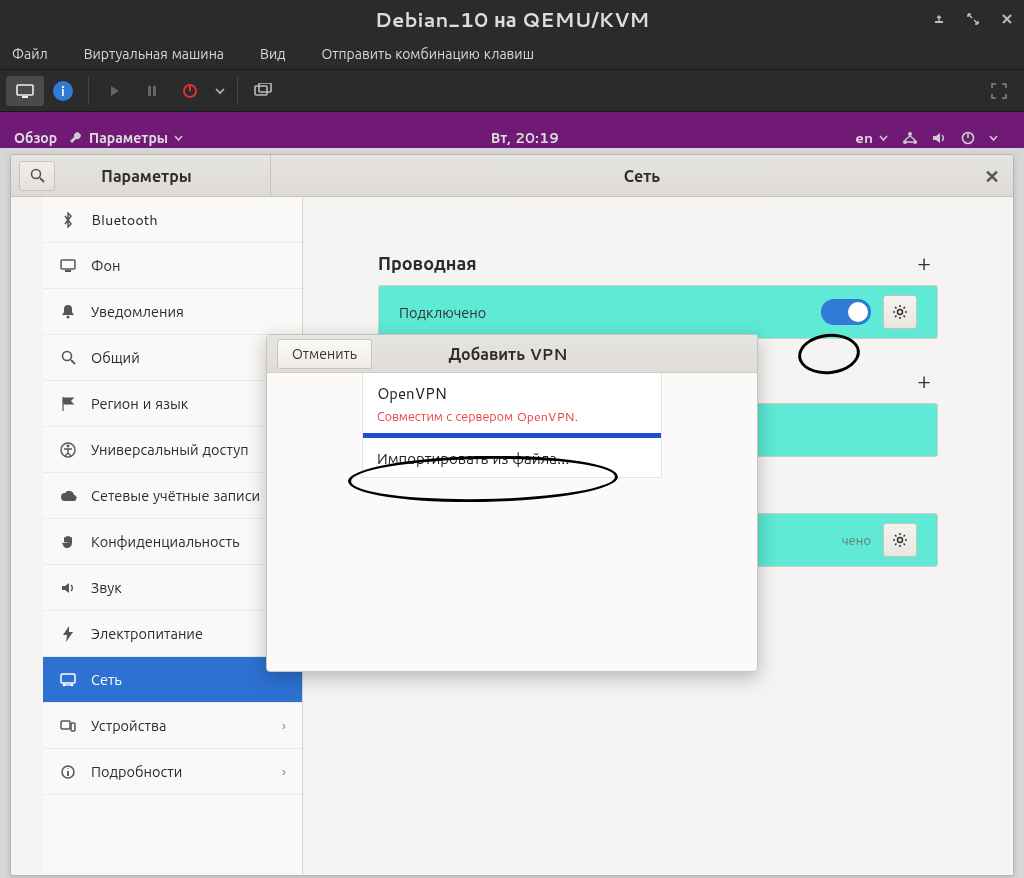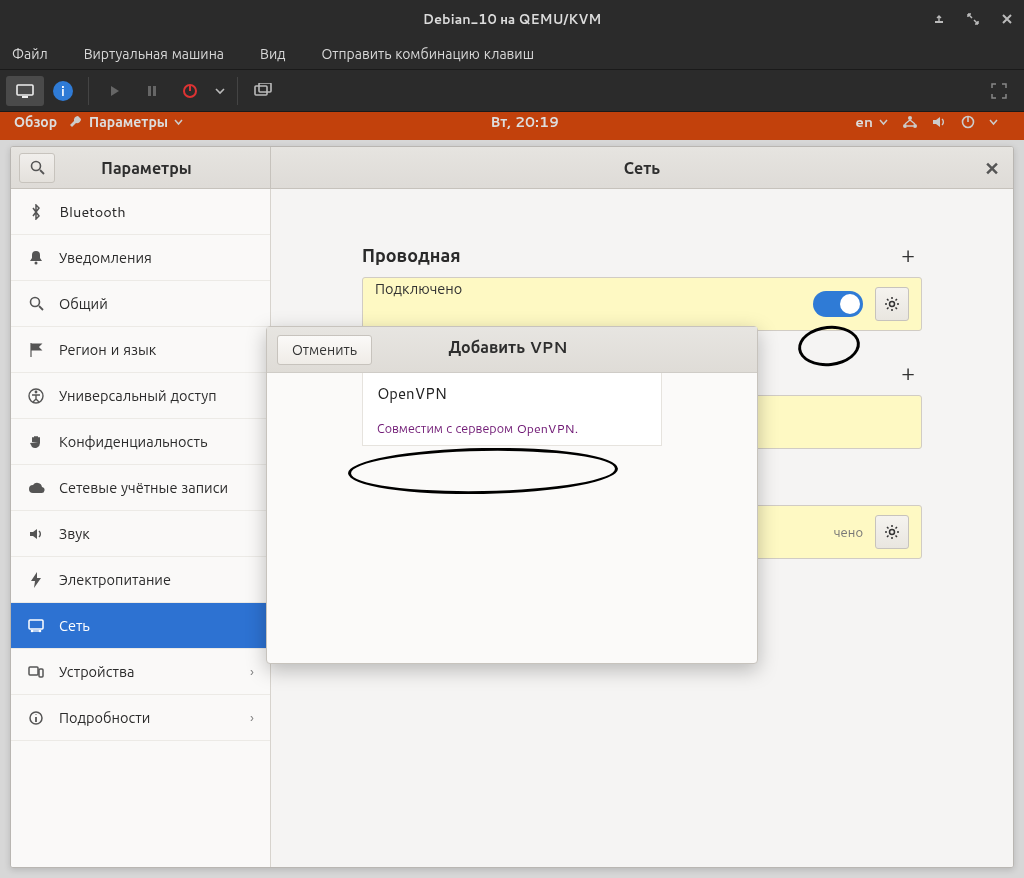--- a/index.html
+++ b/index.html
@@ -1,21 +1,21 @@
 <!DOCTYPE html>
 <html><head>
 <meta charset="utf-8">
 <style>
 * { margin: 0; padding: 0; box-sizing: border-box; font-family: Cantarell, "Segoe UI", Ubuntu, Arial, sans-serif; }
 html, body { width: 1024px; height: 878px; background: #0d0d0d; overflow: hidden; color: #111; }
 
 
 .vm-titlebar {
   height: 38px; background: #2b2b2b; color: #dcdcdc;
-  display: flex; align-items: center; justify-content: center; position: relative; font-size: 13px; font-weight: 600;
+  display: flex; align-items: center; justify-content: center; position: relative; font-size: 20px; font-weight: 600;
 }
 .vm-titlebar .title { }
 .vm-titlebar .win-controls {
   position: absolute; right: 6px; top: 0; height: 38px; display: flex; align-items: center; gap: 12px;
 }
 .vm-titlebar .win-controls span { width: 22px; height: 22px; display: inline-flex; align-items: center; justify-content: center; color: #b9b9b9; cursor: pointer; }
 
 .vm-menubar {
   height: 32px; background: #2b2b2b; color: #d8d8d8; display: flex; align-items: center; padding: 0 12px; gap: 36px; font-size: 14px;
   border-bottom: 1px solid #1a1a1a;
@@ -31,21 +31,21 @@
   width: 38px; height: 30px; display: inline-flex; align-items: center; justify-content: center; color: #bbb; border-radius: 3px; cursor: pointer;
 }
 .vm-toolbar .tbtn.active-screen { background: #4a4a4a; color: #eee; }
 .vm-toolbar .info-icon {
   width: 20px; height: 20px; border-radius: 50%; background: #2f7bd6; color: #fff; display: inline-flex; align-items: center; justify-content: center; font-weight: 700; font-size: 13px;
 }
 .vm-toolbar .right { margin-left: auto; display: flex; align-items: center; }
 
 
 .gnome-panel {
-  height: 28px; background: #c2410c; color: #ddd; display: flex; align-items: flex-start; font-size: 14px; font-weight: 600;
+  height: 36px; background: #701a75; color: #ddd; display: flex; align-items: flex-end; font-size: 14px; font-weight: 600;
 }
 .gnome-panel .left { display: flex; align-items: center; gap: 12px; padding-left: 14px; }
 .gnome-panel .center { position: absolute; left: 8px; right: 0; text-align: center; pointer-events: none; margin-left: 18px; }
 .gnome-panel .right { margin-left: auto; display: flex; align-items: center; gap: 14px; padding-right: 26px; }
 .gnome-panel .panel-item { cursor: pointer; display: inline-flex; align-items: center; gap: 6px; pointer-events: auto; }
 
 
 .stage { position: relative; width: 1024px; height: calc(878px - 38px - 32px - 42px - 28px); background: #d7d7d7; }
 
 
@@ -63,70 +63,70 @@
 .settings-header .sidebar-title {
   flex: 1; text-align: center; font-weight: 700; color: #2e2e2e; padding-right: 40px;
 }
 .settings-header .main-head {
   flex: 1; display: flex; align-items: center; justify-content: center; font-weight: 700; color: #2e2e2e; position: relative;
 }
 .settings-header .close-btn {
   position: absolute; right: 8px; top: 8px; width: 26px; height: 26px; display: inline-flex; align-items: center; justify-content: center; color: #555; cursor: pointer; font-size: 18px;
 }
 
-.settings-body { display: flex; height: calc(100% - 42px); }
+.settings-body { display: flex; height: calc(100% - 42px); margin-left: 32px; }
 .sidebar {
   width: 260px; background: #faf9f8; border-right: 1px solid #d7d3cd; overflow-y: auto;
 }
 .side-item {
   display: flex; align-items: center; gap: 14px; height: 46px; padding: 0 16px; font-size: 14.5px; color: #2b2b2b; cursor: pointer; border-bottom: 1px solid #eceae6;
 }
 .side-item.active { background: #2d72d2; color: #fff; }
 .side-item .ic { width: 18px; height: 18px; display: inline-flex; align-items: center; justify-content: center; color: #555; }
 .side-item.active .ic { color: #fff; }
 .side-item .chev { margin-left: auto; color: #888; }
 
 .main { flex: 1; background: #f5f4f3; padding: 22px 20px 20px 20px; position: relative; }
 
 .section { margin: 0 auto; max-width: 560px; }
 .section-row { display: flex; align-items: center; justify-content: space-between; margin-bottom: 8px; }
 .section-title { font-weight: 700; font-size: 18px; color: #2a2a2a; }
 .plus-btn { width: 28px; height: 28px; display: inline-flex; align-items: center; justify-content: center; font-size: 20px; color: #333; cursor: pointer; }
 
 .card {
-  border: 1px solid #d1ccc4; border-radius: 3px; background: #fef9c3; display: flex; height: 54px; padding: 0 12px;
+  border: 1px solid #d1ccc4; border-radius: 3px; background: #5eead4; display: flex; align-items: center; height: 54px; padding: 0 20px;
 }
 .card .label { font-size: 14.5px; color: #333; }
 
 .toggle { margin-left: auto; display: flex; align-items: center; gap: 12px; }
 .switch { width: 50px; height: 26px; background: #2f7bd6; border-radius: 13px; position: relative; cursor: pointer; }
 .switch::after { content: ""; position: absolute; right: 3px; top: 3px; width: 20px; height: 20px; background: #fff; border-radius: 50%; }
 
 .gear-btn {
   width: 34px; height: 34px; background: linear-gradient(#f5f3ef,#e9e6e0); border: 1px solid #c7c3bd; border-radius: 3px; display: inline-flex; align-items: center; justify-content: center; cursor: pointer; color: #333;
 }
 
 
 .dialog {
   position: absolute; left: 50%; transform: translateX(-50%); top: 186px; width: 492px; height: 338px; background: #fbfaf9; border: 1px solid #c7c3bd; border-radius: 4px; box-shadow: 0 6px 20px rgba(0,0,0,0.25); z-index: 30;
 }
 .dialog-head {
-  height: 46px; display: flex; align-items: flex-start; background: linear-gradient(#e7e5e1,#dfdcd7); border-bottom: 1px solid #cfccc7; padding: 8px 10px; position: relative;
+  height: 38px; display: flex; align-items: center; background: linear-gradient(#e7e5e1,#dfdcd7); border-bottom: 1px solid #cfccc7; padding: 8px 10px; position: relative;
 }
 .dialog-head .cancel-btn {
   height: 30px; padding: 0 14px; background: linear-gradient(#fbfaf8,#efece7); border: 1px solid #c7c3bd; border-radius: 3px; font-size: 14px; color: #333; cursor: pointer; display: inline-flex; align-items: center;
 }
 .dialog-head .dlg-title { position: absolute; left: 0; right: 8px; text-align: center; font-weight: 700; color: #2e2e2e; pointer-events: none; }
 
 .dlg-body { padding: 0; }
 .dlg-list { width: 300px; margin: 0 auto; margin-top: 0; background: #fff; border: 1px solid #e6e3de; border-top: none; }
 .dlg-item { padding: 10px 14px 8px 14px; border-bottom: 5px solid #1d4ed8; cursor: pointer; }
 .dlg-item:last-child { border-bottom: none; }
 .dlg-item .h { font-size: 15px; color: #222; }
-.dlg-item .sub { font-size: 12.5px; color: #701a75; margin-top: 15px; }
+.dlg-item .sub { font-size: 12.5px; color: #ef4444; margin-top: 3px; }
 
 
 .anno {
   position: absolute; border: 3px solid #000; border-radius: 50%; pointer-events: none; z-index: 40;
 }
 
 svg { display: block; }
 </style>
 </head>
 <body>
@@ -282,20 +282,29 @@
         <div class="side-item">
           <span class="ic">
               <svg width="12" height="16" viewBox="0 0 12 16">
                 <path d="M3 4 L9 12 L6 15 V1 L9 4 L3 12" fill="none" stroke="#555" stroke-width="1.5"></path>
               </svg>
             </span>
           <span>Bluetooth</span>
         </div>
         <div class="side-item">
           <span class="ic">
+              <svg width="16" height="14" viewBox="0 0 16 14">
+                <rect x="1" y="1" width="14" height="9" rx="1" fill="none" stroke="#555" stroke-width="1.5"></rect>
+                <rect x="5" y="11" width="6" height="2" fill="#555"></rect>
+              </svg>
+            </span>
+          <span>Фон</span>
+        </div>
+        <div class="side-item">
+          <span class="ic">
               <svg width="14" height="15" viewBox="0 0 14 15">
                 <path d="M7 1 a4 4 0 0 1 4 4 v3 l2 3 H1 l2 -3 V5 a4 4 0 0 1 4 -4 Z" fill="#555"></path>
                 <circle cx="7" cy="13" r="1.5" fill="#555"></circle>
               </svg>
             </span>
           <span>Уведомления</span>
         </div>
         <div class="side-item">
           <span class="ic">
               <svg width="15" height="15" viewBox="0 0 15 15">
@@ -318,33 +327,33 @@
               <svg width="16" height="16" viewBox="0 0 16 16">
                 <circle cx="8" cy="8" r="7" fill="none" stroke="#555" stroke-width="1.4"></circle>
                 <circle cx="8" cy="4" r="1.4" fill="#555"></circle>
                 <path d="M4 7 H12 M8 7 V11 M8 11 L5 14 M8 11 L11 14" stroke="#555" stroke-width="1.4" fill="none"></path>
               </svg>
             </span>
           <span>Универсальный доступ</span>
         </div>
         <div class="side-item">
           <span class="ic">
+              <svg width="17" height="12" viewBox="0 0 17 12">
+                <path d="M5 11 a4 4 0 0 1 0 -8 a5 5 0 0 1 9 2 a3 3 0 0 1 -1 6 Z" fill="#555"></path>
+              </svg>
+            </span>
+          <span>Сетевые учётные записи</span>
+        </div>
+        <div class="side-item">
+          <span class="ic">
               <svg width="15" height="16" viewBox="0 0 15 16">
                 <path d="M3 8 V4 a1 1 0 0 1 2 0 V8 M5 8 V3 a1 1 0 0 1 2 0 V8 M7 8 V3 a1 1 0 0 1 2 0 V8 M9 8 V4 a1 1 0 0 1 2 0 V9 a5 5 0 0 1 -8 4 L1 9" fill="#555"></path>
               </svg>
             </span>
           <span>Конфиденциальность</span>
-        </div>
-        <div class="side-item">
-          <span class="ic">
-              <svg width="17" height="12" viewBox="0 0 17 12">
-                <path d="M5 11 a4 4 0 0 1 0 -8 a5 5 0 0 1 9 2 a3 3 0 0 1 -1 6 Z" fill="#555"></path>
-              </svg>
-            </span>
-          <span>Сетевые учётные записи</span>
         </div>
         <div class="side-item">
           <span class="ic">
               <svg width="15" height="14" viewBox="0 0 15 14">
                 <path d="M1 5 H4 L8 2 V12 L4 9 H1 Z" fill="#555"></path>
                 <path d="M10 4 a4 4 0 0 1 0 6" fill="none" stroke="#555" stroke-width="1.4"></path>
               </svg>
             </span>
           <span>Звук</span>
         </div>
@@ -441,20 +450,23 @@
     <div class="dialog-head">
       <span class="cancel-btn">Отменить</span>
       <span class="dlg-title">Добавить VPN</span>
     </div>
     <div class="dlg-body">
       <div class="dlg-list">
         <div class="dlg-item">
           <div class="h">OpenVPN</div>
           <div class="sub">Совместим с сервером OpenVPN.</div>
         </div>
+        <div class="dlg-item">
+          <div class="h">Импортировать из файла…</div>
+        </div>
       </div>
     </div>
   </div>
 
   <div class="anno" style="left:798px; top:186px; width:62px; height:40px; transform:rotate(-6deg);"></div>
   <div class="anno" style="left:348px; top:308px; width:270px; height:46px; border-radius:50%/50%; transform:rotate(-1deg);"></div>
 
 </div>
 
 </body></html>

